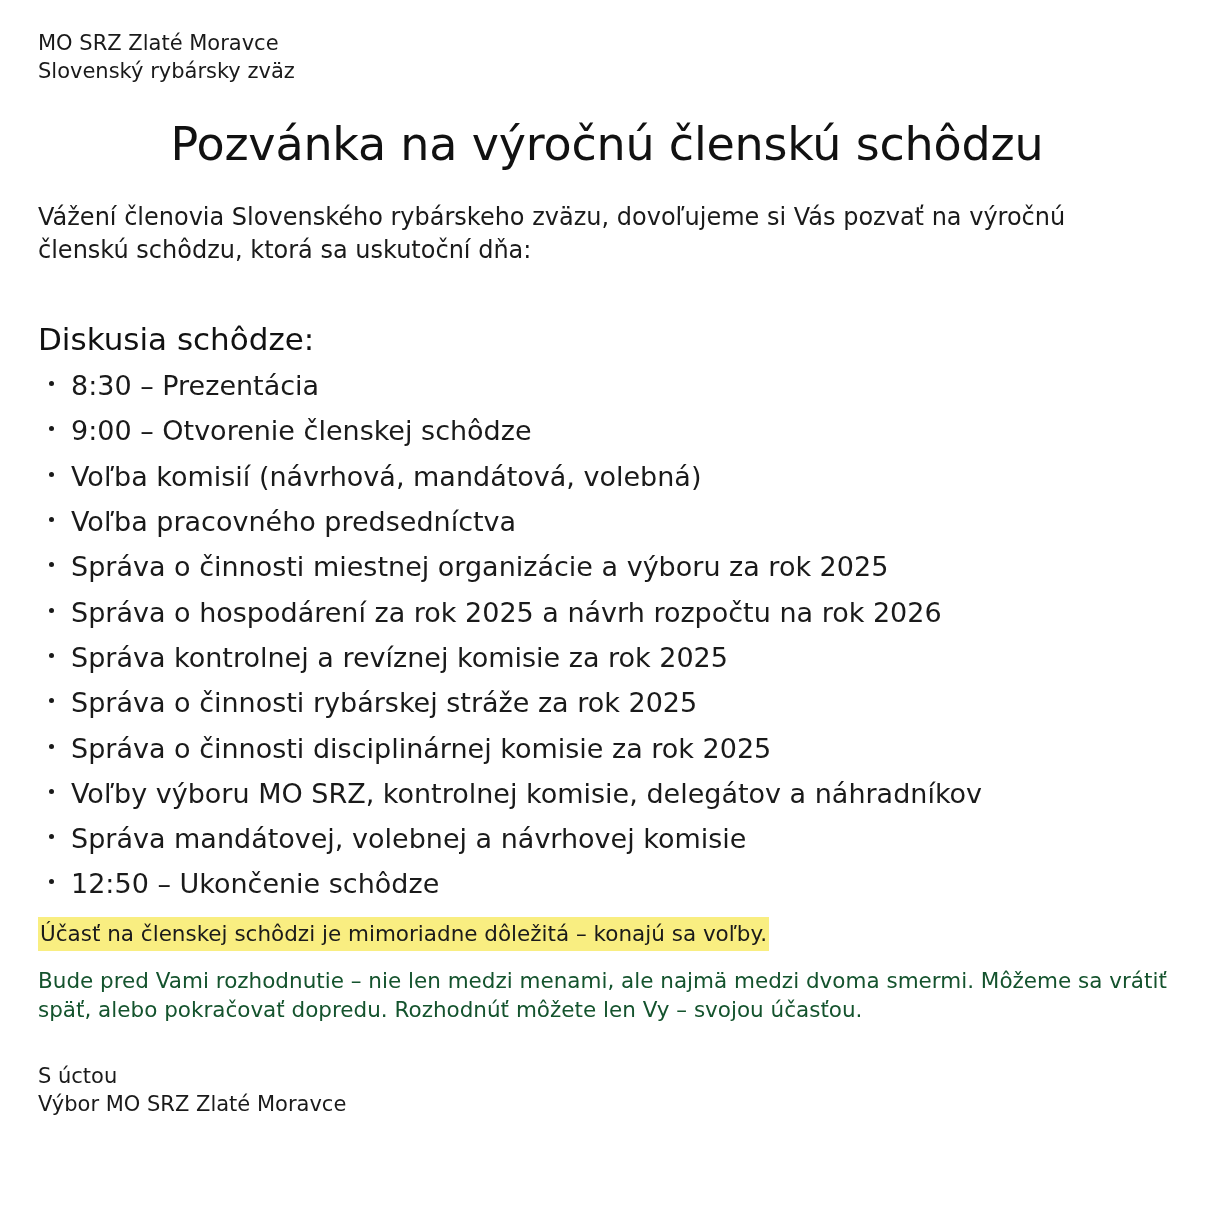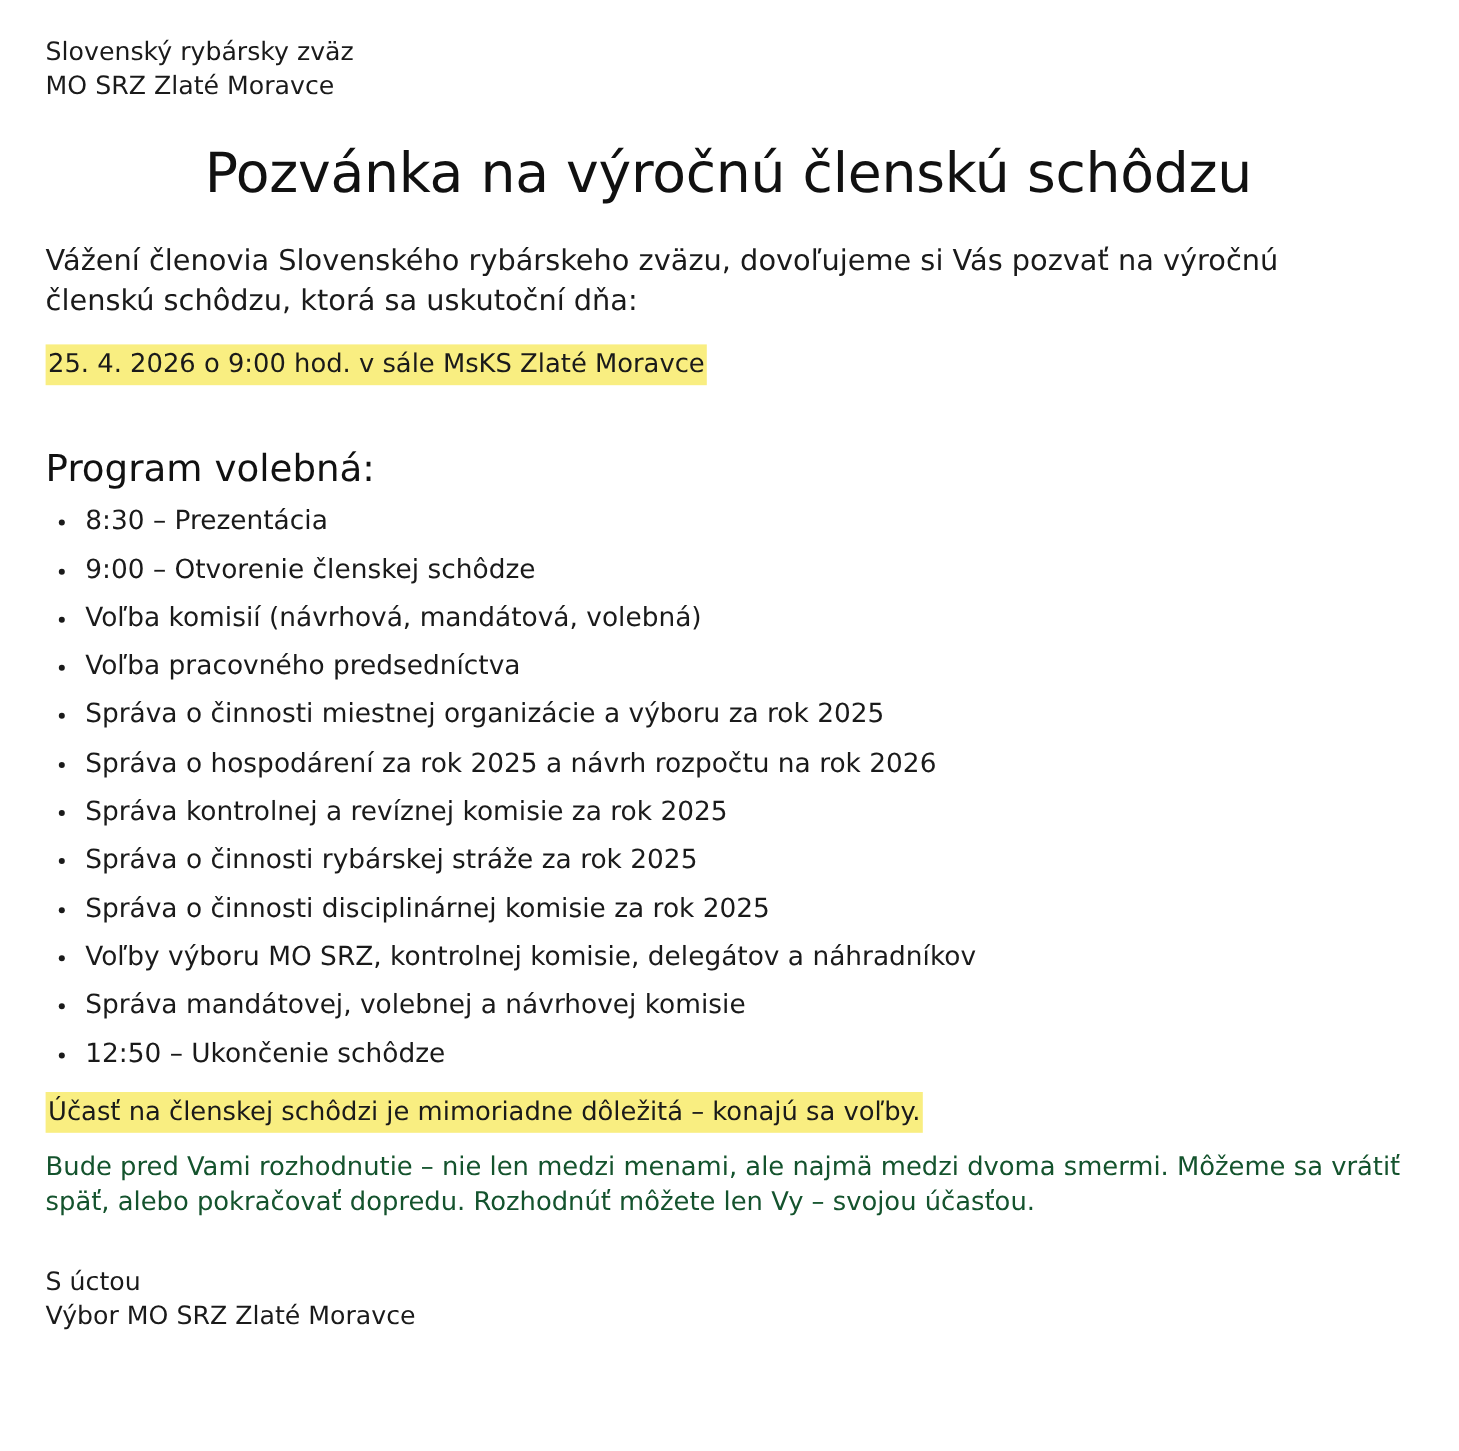--- a/index.html
+++ b/index.html
@@ -78,21 +78,21 @@
   }
 
   
   .program-list {
     list-style: none;
     margin: 14px 0 0 0;
     padding: 0;
   }
   .program-list li {
     position: relative;
-    font-size: 22px;
+    font-size: 27px;
     line-height: 1.0;
     padding: 0 0 0 33px;
     margin: 0 0 18.3px 0;
     color: #1a1a1a;
   }
   .program-list li::before {
     content: "";
     position: absolute;
     left: 11px;
     top: 9px;
@@ -122,33 +122,30 @@
     display: block;
     white-space: pre;
   }
 </style>
 </head>
 <body>
 
 <div class="page">
 
   <div class="org-header">
+    <span class="org-line">MO SRZ Zlaté Moravce</span>
     <span class="org-line">Slovenský rybársky zväz</span>
-    <span class="org-line">MO SRZ Zlaté Moravce</span>
   </div>
 
   <h1 class="doc-title">Pozvánka na výročnú členskú schôdzu</h1>
 
   <p class="intro">Vážení členovia Slovenského rybárskeho zväzu, dovoľujeme si Vás pozvať na výročnú členskú schôdzu, ktorá sa uskutoční dňa:</p>
 
-  <p class="hl-line">
-    <span class="hl">25. 4. 2026 o 9:00 hod. v sále MsKS Zlaté Moravce</span>
-  </p>
 
-  <h2 class="section-heading">Program volebná:</h2>
+  <h2 class="section-heading">Diskusia schôdze:</h2>
 
   <ul class="program-list">
     <li>8:30 – Prezentácia</li>
     <li>9:00 – Otvorenie členskej schôdze</li>
     <li>Voľba komisií (návrhová, mandátová, volebná)</li>
     <li>Voľba pracovného predsedníctva</li>
     <li>Správa o činnosti miestnej organizácie a výboru za rok 2025</li>
     <li>Správa o hospodárení za rok 2025 a návrh rozpočtu na rok 2026</li>
     <li>Správa kontrolnej a revíznej komisie za rok 2025</li>
     <li>Správa o činnosti rybárskej stráže za rok 2025</li>

